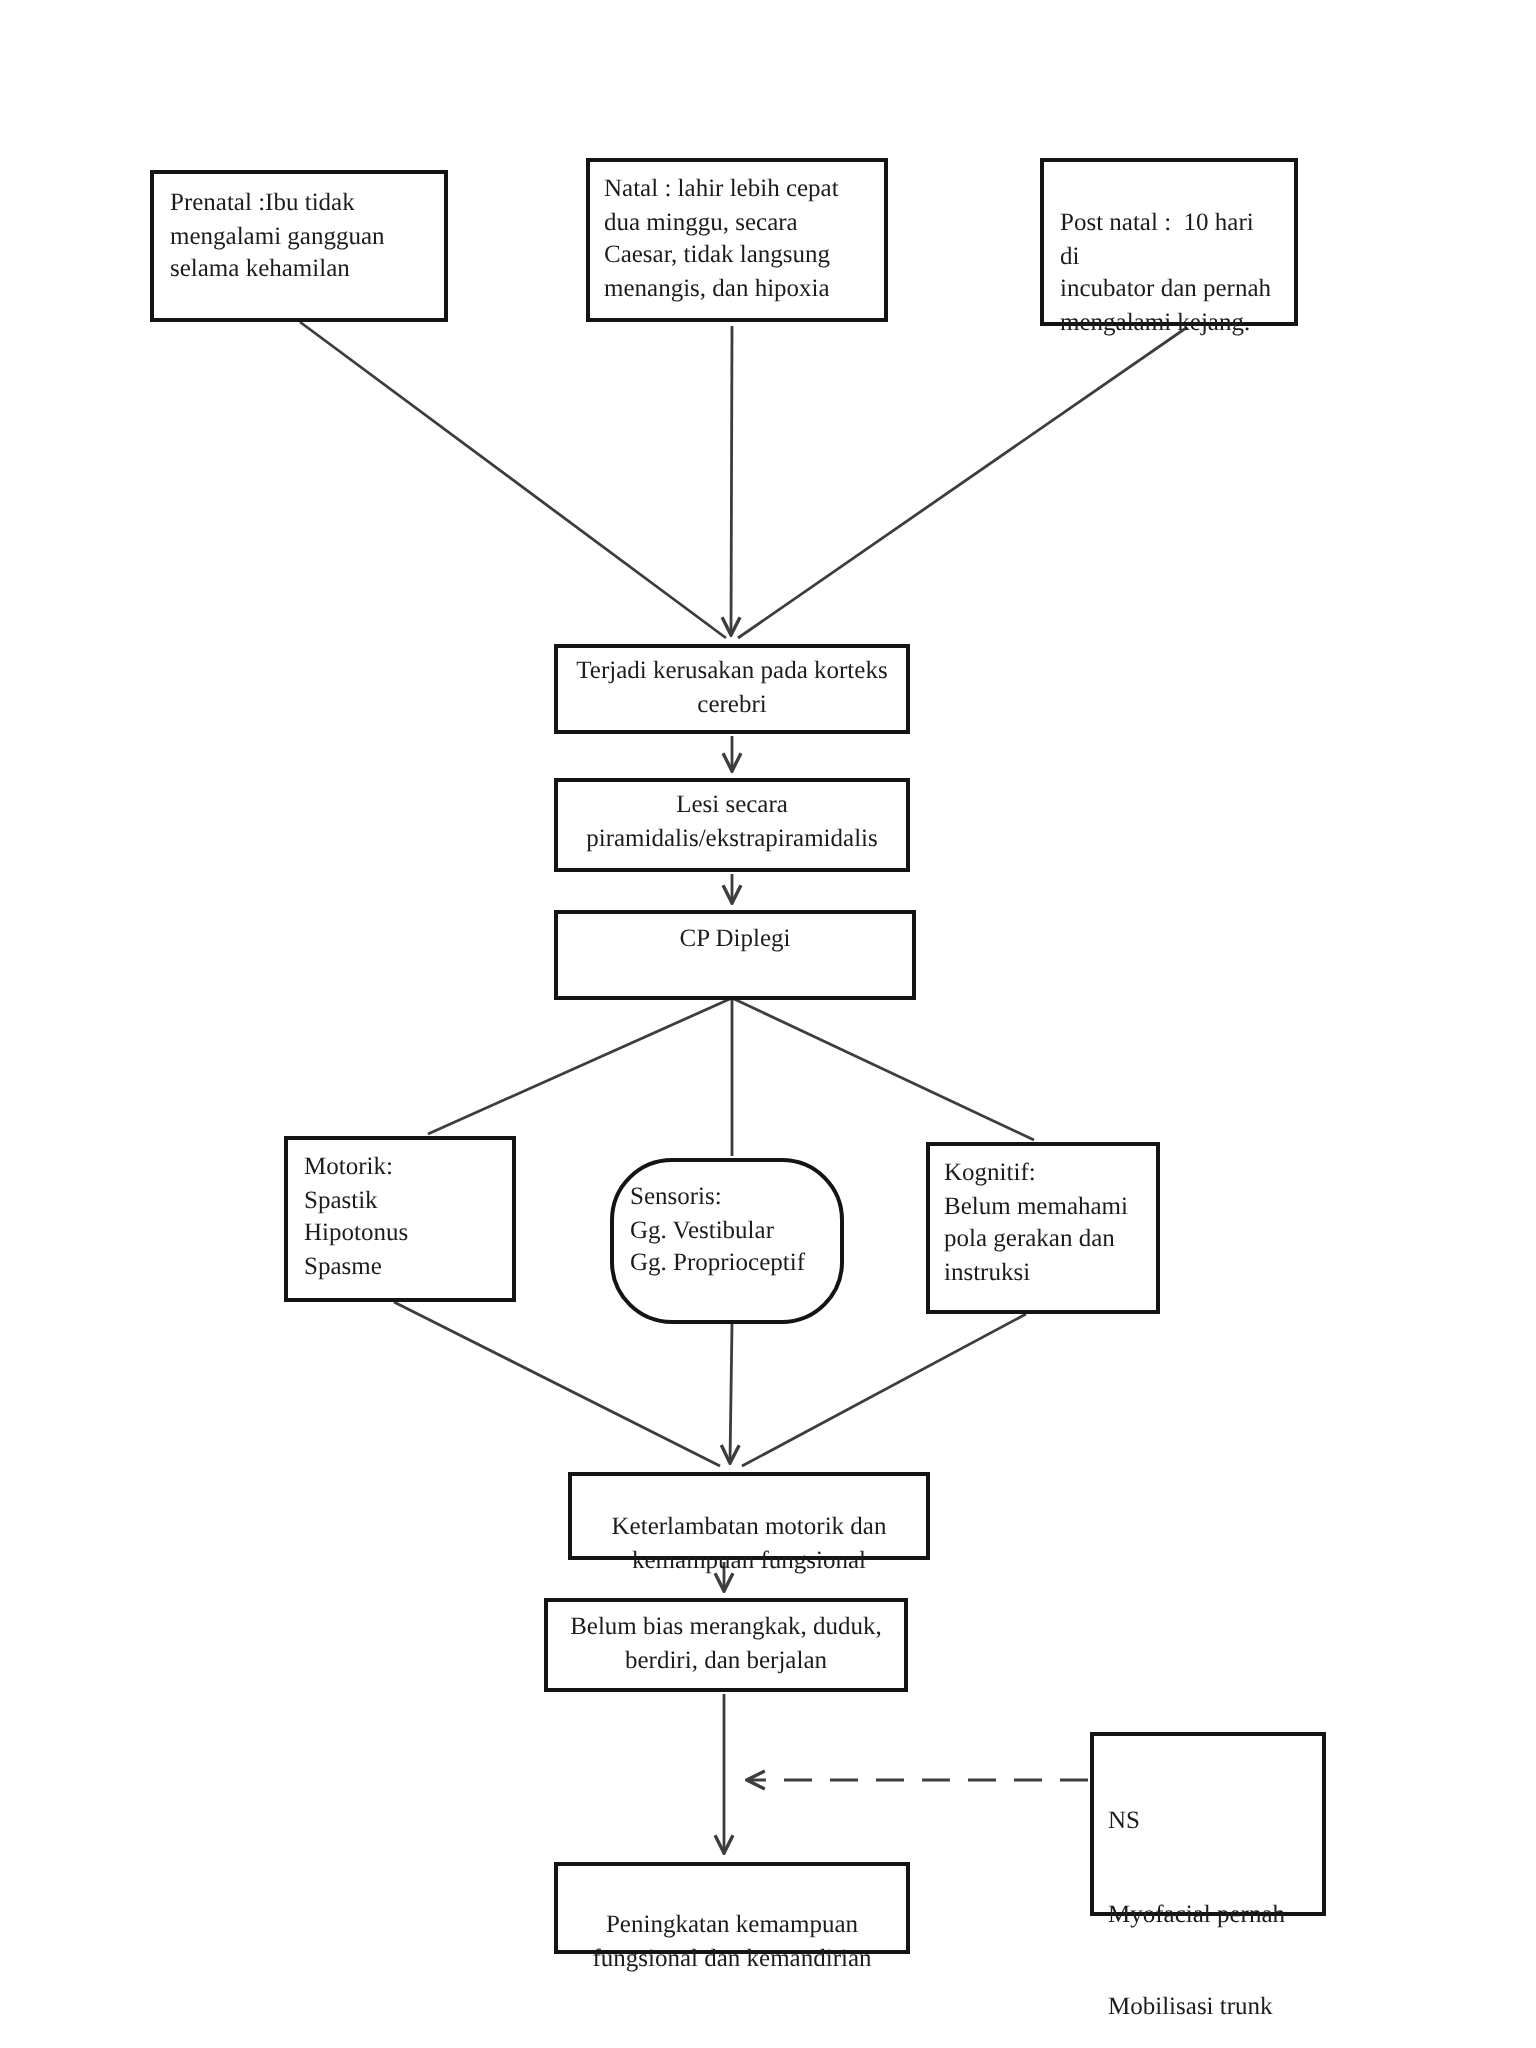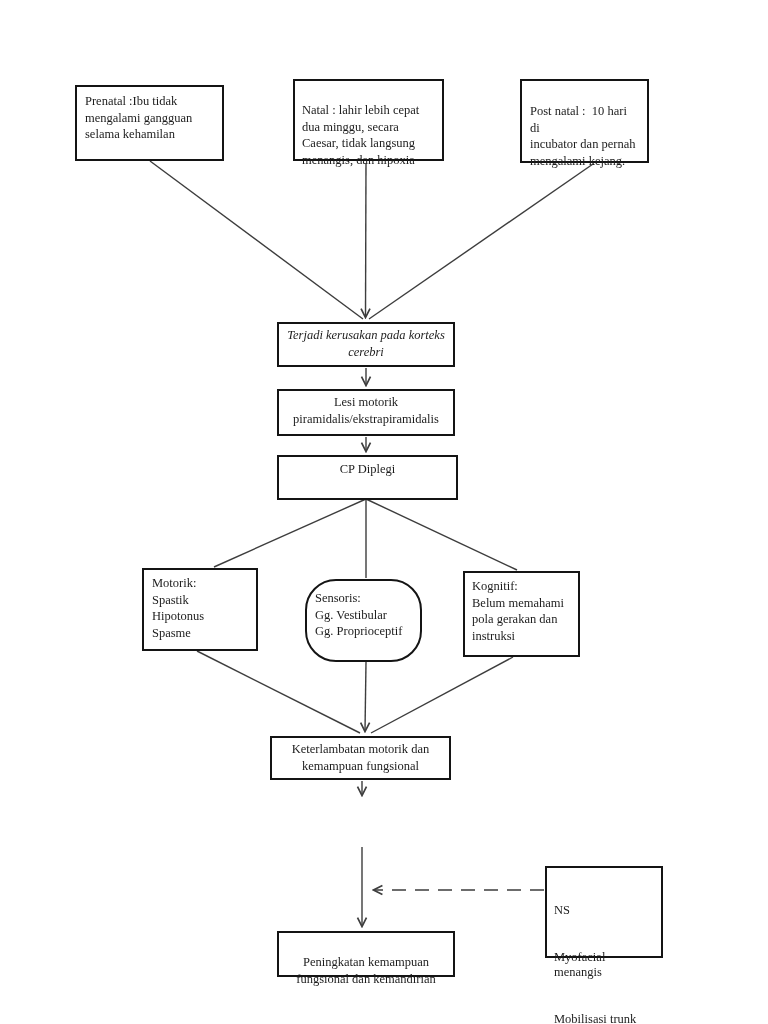--- a/index.html
+++ b/index.html
@@ -28,29 +28,29 @@
     z-index: 2;
     background: #ffffff;
     border: 2.5px solid #141414;
     font-size: 12.5px;
     line-height: 1.32;
     white-space: pre-wrap;
     text-align: left;
   }
   .node.center { text-align: center; }
   .n-prenatal      { left: 75px;  top: 85px;  width: 149px; height: 76px; padding: 6px 8px; }
-  .n-natal         { left: 293px; top: 79px;  width: 151px; height: 82px; padding: 21px 7px; }
+  .n-natal         { left: 293px; top: 79px;  width: 151px; height: 82px; padding: 5px 7px; }
   .n-postnatal     { left: 520px; top: 79px;  width: 129px; height: 84px; padding: 22px 8px; }
-  .n-kerusakan     { left: 277px; top: 322px; width: 178px; height: 45px; padding: 3px 2px; font-style: italic; }
+  .n-kerusakan     { left: 277px; top: 322px; width: 178px; height: 45px; padding: 3px 2px; }
   .n-lesi          { left: 277px; top: 389px; width: 178px; height: 47px; padding: 3px 2px; }
   .n-cp            { left: 277px; top: 455px; width: 181px; height: 45px; padding: 4px 4px; }
   .n-motorik       { left: 142px; top: 568px; width: 116px; height: 83px; padding: 5px 8px; }
   .n-sensoris      { left: 305px; top: 579px; width: 117px; height: 83px; padding: 9px 8px 5px; border-radius: 31px; }
   .n-kognitif      { left: 463px; top: 571px; width: 117px; height: 86px; padding: 5px 7px; }
-  .n-keterlambatan { left: 270px; top: 736px; width: 181px; height: 44px; padding: 3px 2px; }
+  .n-keterlambatan { left: 284px; top: 736px; width: 181px; height: 44px; padding: 17px 2px; }
   .n-belum         { left: 272px; top: 799px; width: 182px; height: 47px; padding: 4px 2px; }
   .n-ns            { left: 545px; top: 866px; width: 118px; height: 92px; padding: 4px 7px; line-height: 1.24; }
   .n-peningkatan   { left: 277px; top: 931px; width: 178px; height: 44px; padding: 21px 2px; }
 </style>
 </head>
 <body>
 
 <div class="canvas">
 
   <svg class="connectors" width="768" height="1024" viewBox="0 0 768 1024">
@@ -92,21 +92,21 @@
 Caesar, tidak langsung
 menangis, dan hipoxia</div>
 
   <div class="node n-postnatal">Post natal :  10 hari di
 incubator dan pernah
 mengalami kejang.</div>
 
   <div class="node n-kerusakan center">Terjadi kerusakan pada korteks
 cerebri</div>
 
-  <div class="node n-lesi center">Lesi motorik
+  <div class="node n-lesi center">Lesi secara
 piramidalis/ekstrapiramidalis</div>
 
   <div class="node n-cp center">CP Diplegi</div>
 
   <div class="node n-motorik">Motorik:
 Spastik
 Hipotonus
 Spasme</div>
 
   <div class="node n-sensoris">Sensoris:
@@ -114,24 +114,26 @@
 Gg. Proprioceptif</div>
 
   <div class="node n-kognitif">Kognitif:
 Belum memahami
 pola gerakan dan
 instruksi</div>
 
   <div class="node n-keterlambatan center">Keterlambatan motorik dan
 kemampuan fungsional</div>
 
+  <div class="node n-belum center">Belum bias merangkak, duduk,
+berdiri, dan berjalan</div>
 
   <div class="node n-ns">
     <div>NS</div>
-    <div>Myofacial menangis</div>
+    <div>Myofacial pernah</div>
     <div>Mobilisasi trunk</div>
     <div>Posturan control</div>
     
   </div>
 
   <div class="node n-peningkatan center">Peningkatan kemampuan
 fungsional dan kemandirian</div>
 
 </div>
 

